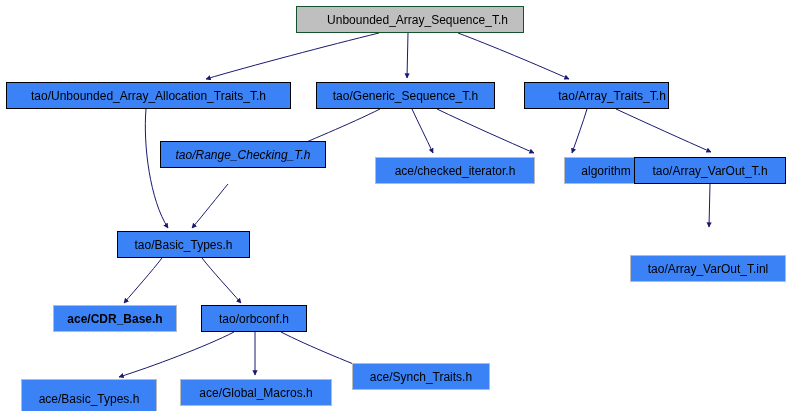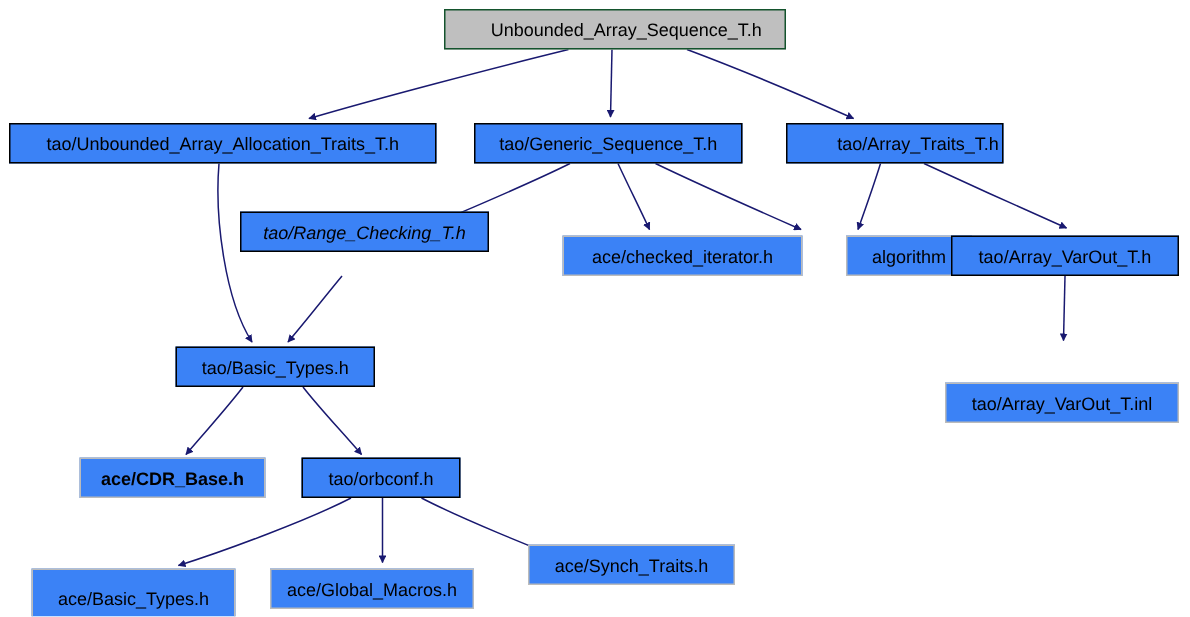--- a/index.html
+++ b/index.html
@@ -109,20 +109,20 @@
       </div>
       <div class="node external" style="left: 53px; top: 305px; width: 124px; height: 27px; font-weight: bold;">
         <span class="node-label">ace/CDR_Base.h</span>
       </div>
       <div class="node documented" style="left: 201px; top: 305px; width: 106px; height: 27px;">
         <span class="node-label">tao/orbconf.h</span>
       </div>
       <div class="node external" style="left: 21px; top: 379px; width: 136px; height: 39px;">
         <span class="node-label">ace/Basic_Types.h</span>
       </div>
-      <div class="node external" style="left: 180px; top: 379px; width: 136px; height: 27px;">
+      <div class="node external" style="left: 180px; top: 379px; width: 152px; height: 27px;">
         <span class="node-label">ace/Global_Macros.h</span>
       </div>
       <div class="node external" style="left: 352px; top: 363px; width: 138px; height: 27px;">
         <span class="node-label">ace/Synch_Traits.h</span>
       </div>
     </div>
 </div>
 
 </body></html>

